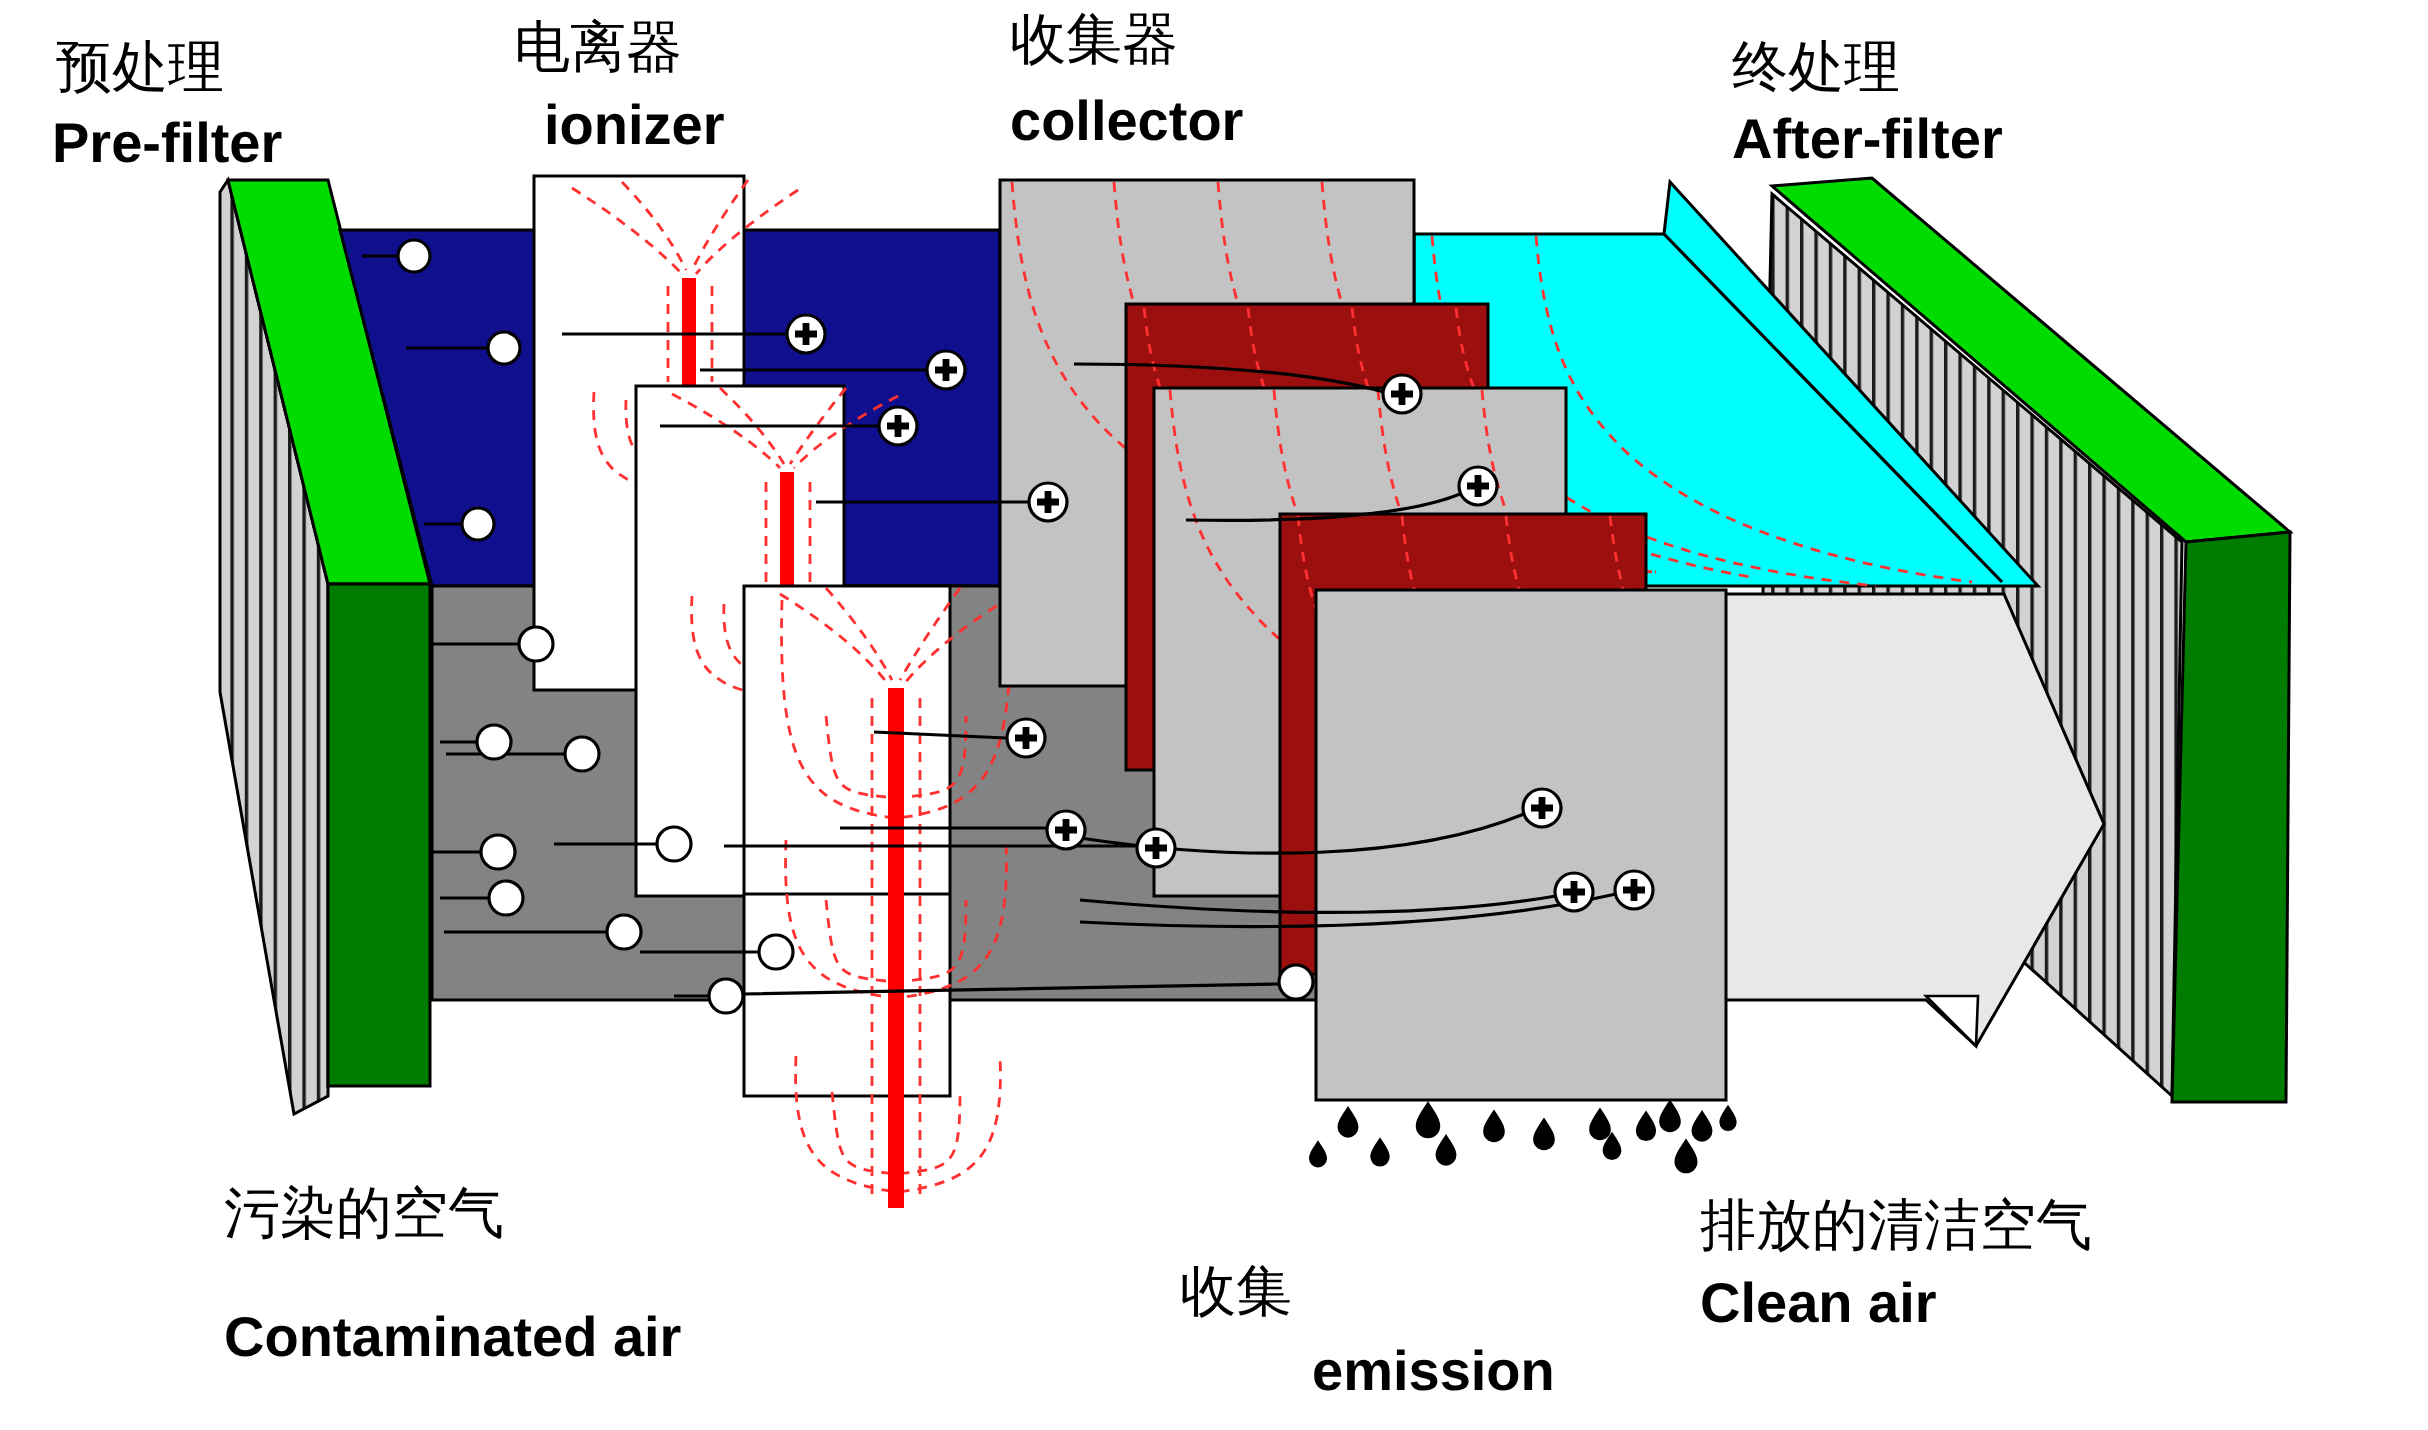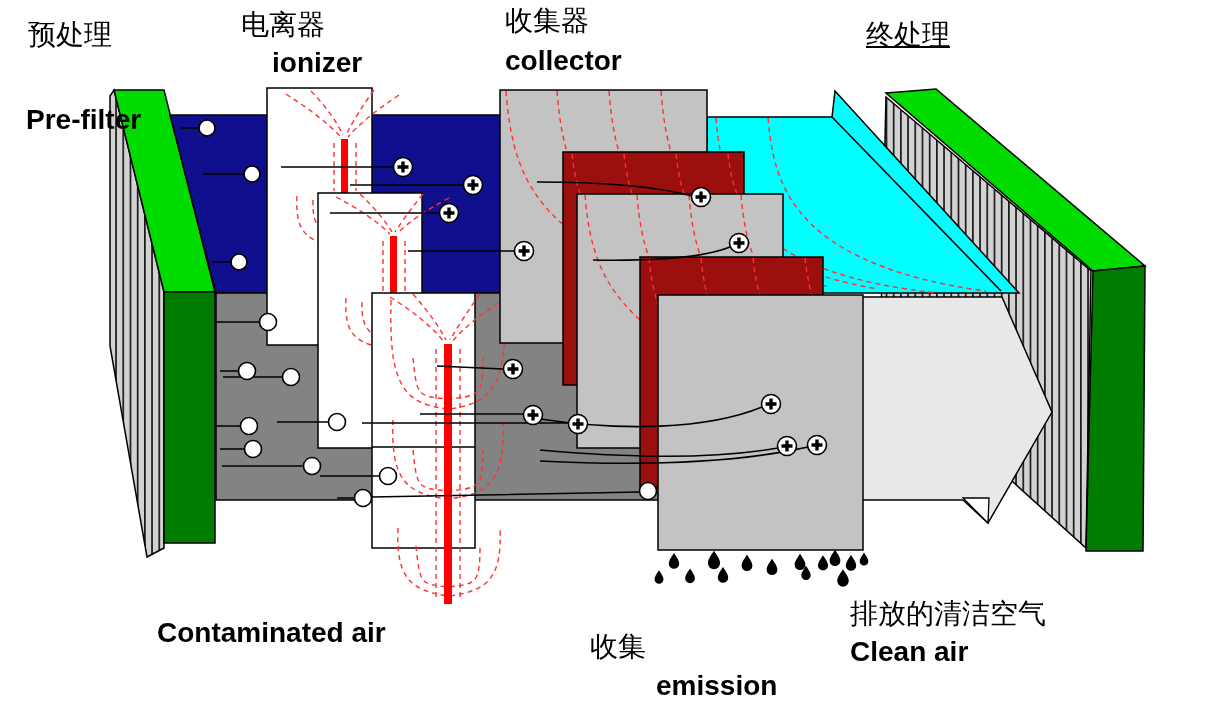--- a/index.html
+++ b/index.html
@@ -9,25 +9,25 @@
     --navy:#10108f; --green:#00dc00; --dark_green:#007c00; --cyan:#00ffff;
     --plate_gray:#c3c3c3; --duct_gray:#838383; --dark_red:#9b0f0f;
     --electrode_red:#ff0000; --field_red:#ff3030; --arrow_gray:#e8e8e8;
     --stripe_gray:#d2d2d2; --ink:#000000;
   }
   .stage{position:relative;width:1214px;height:599px;background:#fff;}
   svg{position:absolute;left:0;top:0;}
   .lbl{position:absolute;color:var(--ink);white-space:nowrap;line-height:1.05;}
   .lbl-zh{font-family:"Liberation Serif","DejaVu Serif",serif;font-size:28px;font-weight:400;}
   .lbl-en{font-family:"Liberation Sans","DejaVu Sans",sans-serif;font-size:28px;font-weight:700;}
-  #lbl-pre-zh{left:28px;top:20px;}   #lbl-pre-en{left:26px;top:57px;margin-top:48px;}
-  #lbl-ion-zh{left:241px;top:10px;}  #lbl-ion-en{left:247px;top:48px;margin-left:25px;}
+  #lbl-pre-zh{left:28px;top:20px;}   #lbl-pre-en{left:26px;top:57px;}
+  #lbl-ion-zh{left:257px;top:10px;}  #lbl-ion-en{left:247px;top:48px;margin-left:25px;}
   #lbl-col-zh{left:505px;top:6px;}   #lbl-col-en{left:505px;top:46px;}
-  #lbl-aft-zh{left:866px;top:20px;text-decoration:underline;}  #lbl-aft-en{left:866px;top:55px;}
-  #lbl-cont-zh{left:112px;top:593px;}#lbl-cont-en{left:112px;top:618px;margin-left:45px;}
+  #lbl-aft-zh{left:866px;top:20px;}  #lbl-aft-en{left:866px;top:55px;}
+  #lbl-cont-zh{left:112px;top:593px;}#lbl-cont-en{left:112px;top:654px;}
   #lbl-emi-zh{left:590px;top:632px;} #lbl-emi-en{left:618px;top:671px;margin-left:38px;}
   #lbl-cln-zh{left:850px;top:599px;} #lbl-cln-en{left:850px;top:637px;}
 
   .outl{stroke:var(--ink);stroke-width:1.5;}
   .thin{stroke:var(--ink);stroke-width:1.6;fill:none;}
   .field{stroke:var(--field_red);stroke-width:1.4;fill:none;stroke-dasharray:5 4;}
   .f-navy{fill:var(--navy);}  .f-green{fill:var(--green);}  .f-dkgreen{fill:var(--dark_green);}
   .f-cyan{fill:var(--cyan);}  .f-plate{fill:var(--plate_gray);} .f-duct{fill:var(--duct_gray);}
   .f-dred{fill:var(--dark_red);} .f-arrow{fill:var(--arrow_gray);} .f-white{fill:#ffffff;}
   .f-red{fill:var(--electrode_red);}
@@ -238,18 +238,20 @@
   </g>
 </svg>
 
   <div class="lbl lbl-zh" id="lbl-pre-zh">预处理</div>
   <div class="lbl lbl-en" id="lbl-pre-en">Pre-filter</div>
   <div class="lbl lbl-zh" id="lbl-ion-zh">电离器</div>
   <div class="lbl lbl-en" id="lbl-ion-en">ionizer</div>
   <div class="lbl lbl-zh" id="lbl-col-zh">收集器</div>
   <div class="lbl lbl-en" id="lbl-col-en">collector</div>
   <div class="lbl lbl-zh" id="lbl-aft-zh">终处理</div>
+  <div class="lbl lbl-en" id="lbl-aft-en">After-filter</div>
+  <div class="lbl lbl-zh" id="lbl-cont-zh">污染的空气</div>
   <div class="lbl lbl-en" id="lbl-cont-en">Contaminated air</div>
   <div class="lbl lbl-zh" id="lbl-emi-zh">收集</div>
   <div class="lbl lbl-en" id="lbl-emi-en">emission</div>
   <div class="lbl lbl-en" id="lbl-cln-en">Clean air</div>
   <div class="lbl lbl-zh" id="lbl-cln-zh">排放的清洁空气</div>
 </div>
 
 </body></html>

